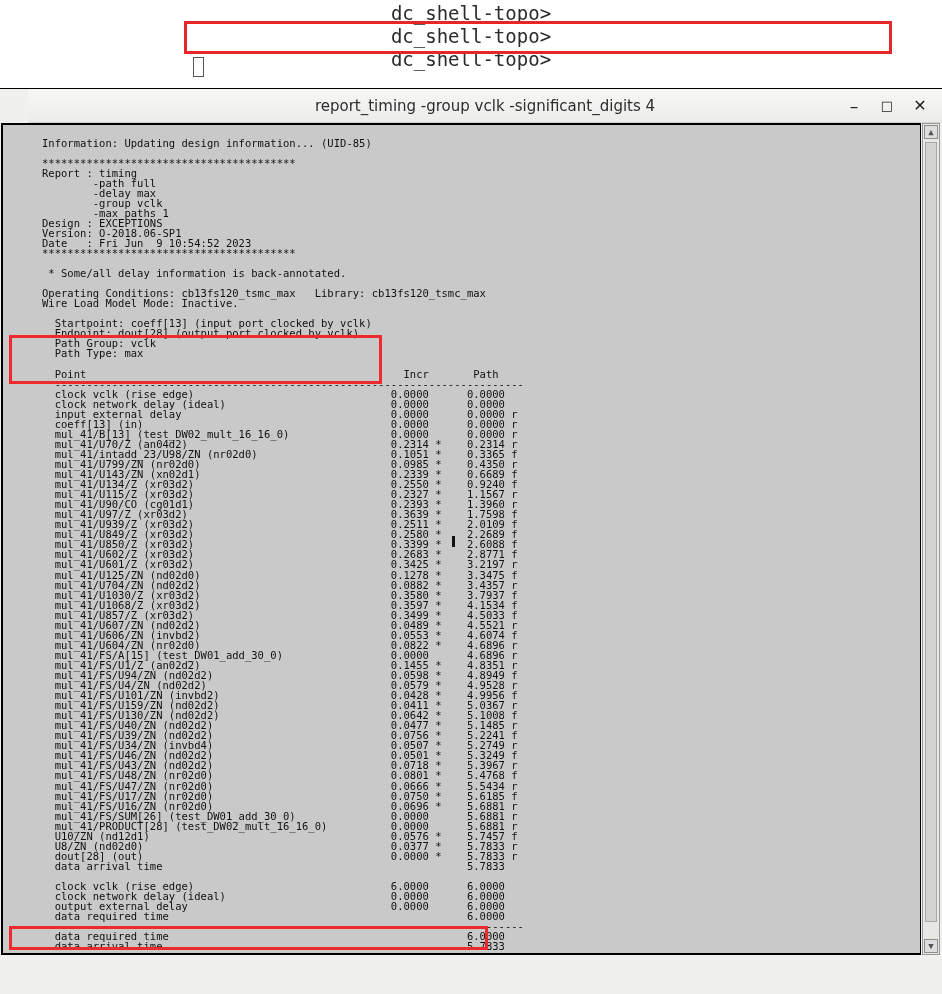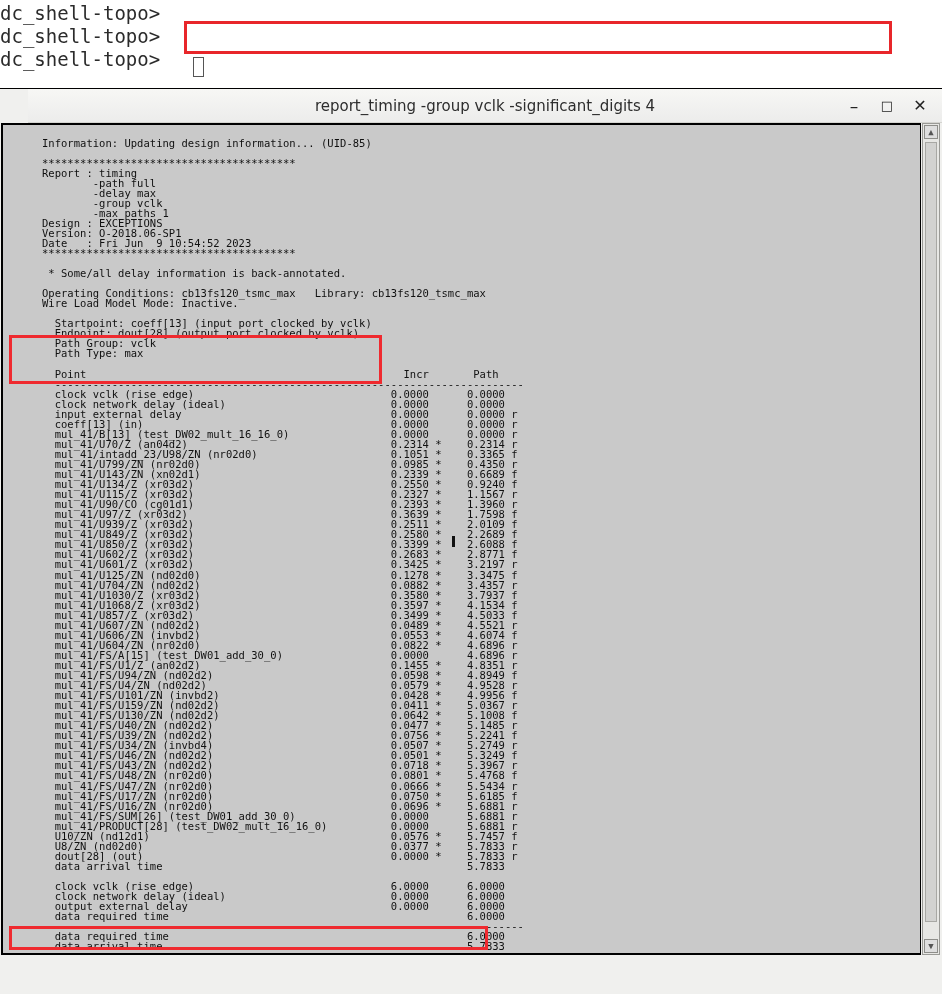--- a/index.html
+++ b/index.html
@@ -10,20 +10,21 @@
     font-family: "DejaVu Sans Mono", monospace;
     overflow: hidden;
   }
 
   
   #terminal {
     position: absolute; left: 0; top: 0;
     width: 942px; height: 88px;
     background: #ffffff;
     padding: 2px 0 0 0;
+    text-align: center;
   }
   .term-line {
     height: 23px; line-height: 23px;
     font-family: "DejaVu Sans Mono", monospace;
     font-size: 19px;
     color: #2b2b2b;
     white-space: pre;
     padding-left: 0px;
   }
   #cmd-box {

